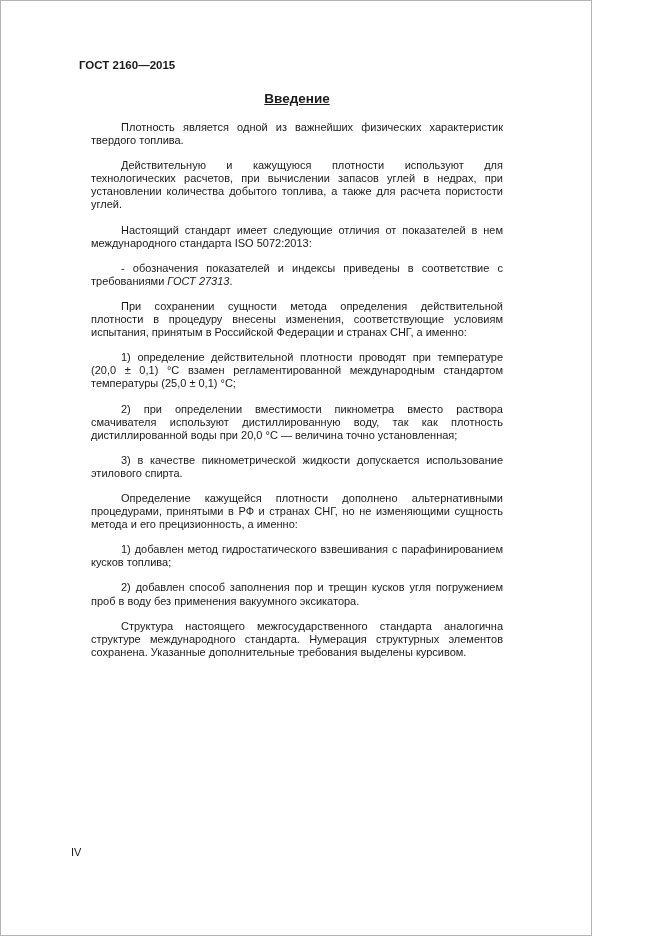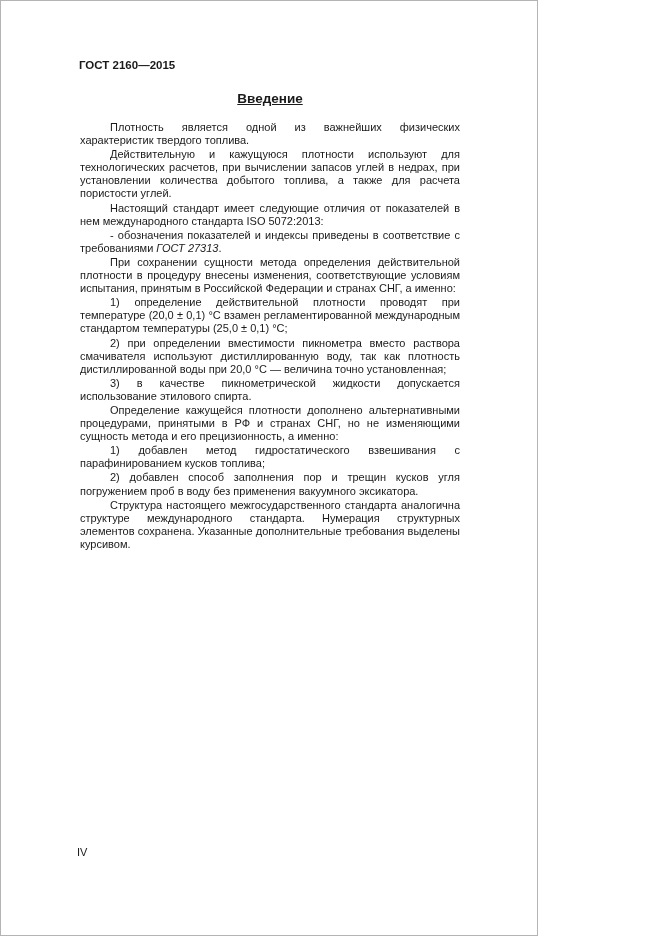--- a/index.html
+++ b/index.html
@@ -8,21 +8,21 @@
     background: #ffffff;
   }
   body {
     width: 661px;
     height: 936px;
     font-family: "Liberation Sans", sans-serif;
     color: #1a1a1a;
   }
   .page {
     box-sizing: border-box;
-    width: 538px;
+    width: 592px;
     height: 936px;
     border: 1px solid #b4b4b4;
     background: #ffffff;
     position: relative;
     padding: 58px 76px 0 78px;
   }
   .doc-code {
     font-weight: bold;
     font-size: 11.5px;
     line-height: 13px;
@@ -35,29 +35,29 @@
     margin-top: 19px;
     text-decoration: underline;
   }
   .doc-body {
     margin-top: 15px;
     font-size: 11px;
     line-height: 13.1px;
     text-align: justify;
   }
   .para {
-    margin: 1px;
+    margin: 12px;
     text-indent: 30px;
   }
   .it {
     font-style: italic;
   }
   .page-number {
     position: absolute;
-    left: 76px;
+    left: 70px;
     bottom: 76px;
     font-size: 11px;
     line-height: 13px;
   }
 </style>
 </head>
 <body>
 
 <div class="page">
   <div class="doc-code">ГОСТ 2160—2015</div>

